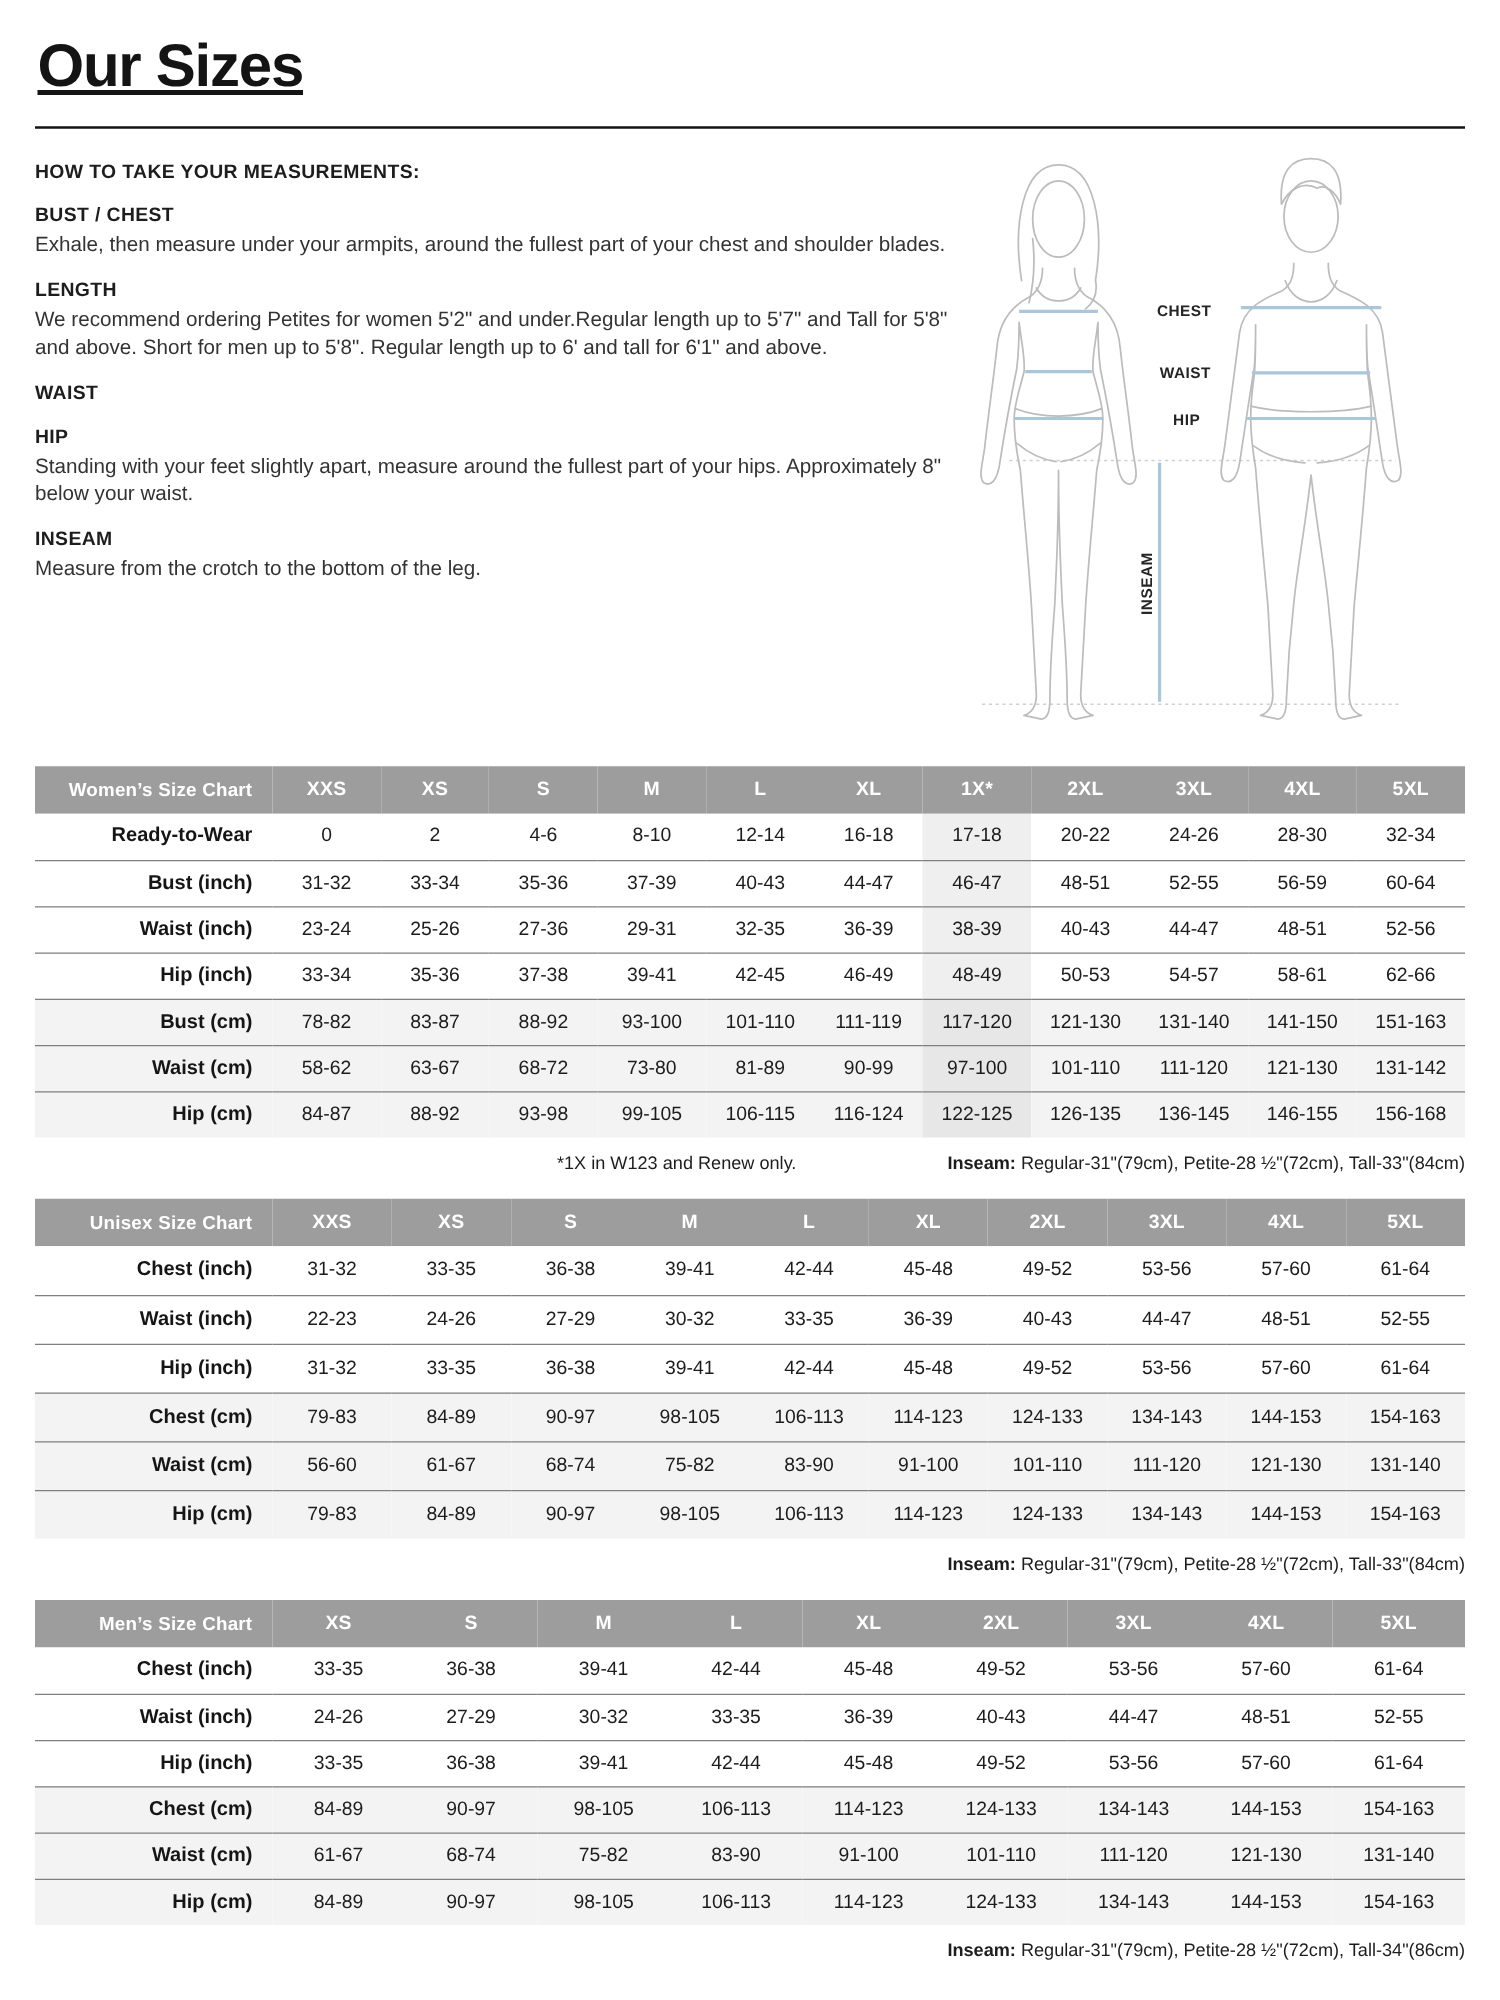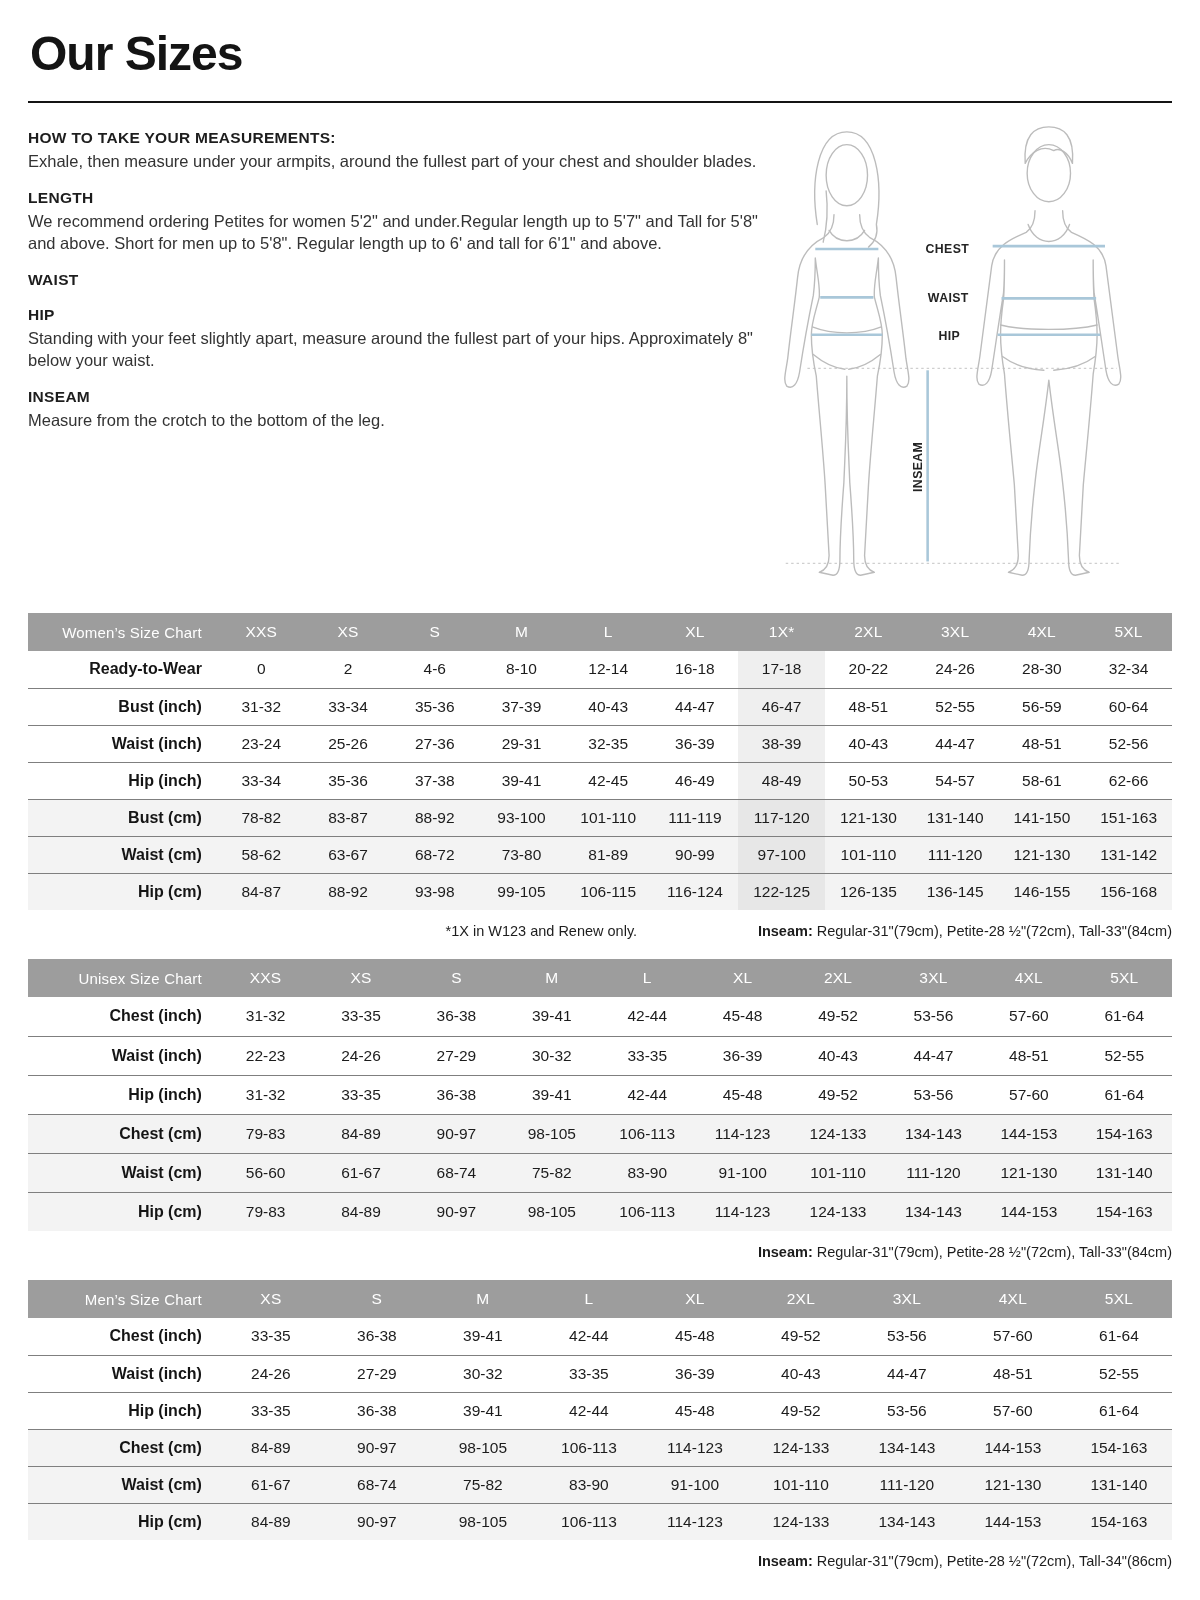--- a/index.html
+++ b/index.html
@@ -5,20 +5,21 @@
   * { box-sizing: border-box; margin: 0; padding: 0; }
   html, body { background: #ffffff; }
   body {
     width: 1200px; min-height: 1600px; margin: 0 auto;
     font-family: "Liberation Sans", sans-serif;
     color: #222; padding: 26px 28px 20px 28px;
   }
   .page-title {
     font-size: 48px; font-weight: 800; letter-spacing: -1px; color: #141414;
     margin-left: 2px;
+    text-decoration: underline;
   }
   .title-rule { border: none; border-top: 2px solid #141414; margin: 20px 0 24px 0; }
 
   .top-area { display: flex; align-items: flex-start; }
   .instructions { width: 740px; padding-right: 10px; }
   .how-to {
     font-size: 15.5px; font-weight: 700; letter-spacing: 0.3px; color: #1d1d1d;
     margin: 2px 0 4px 0;
   }
   .m-section h3 {
@@ -32,21 +33,21 @@
   .fig-line { fill: none; stroke: #bcbcbc; stroke-width: 1.4; stroke-linecap: round; stroke-linejoin: round; }
   .measure-line { stroke: #a9c7d9; stroke-width: 2.6; }
   .dash-line { stroke: #cfcfcf; stroke-width: 1.2; stroke-dasharray: 2.5 3; }
   .diag-label { font-family: "Liberation Sans", sans-serif; font-size: 12.5px; font-weight: 700; fill: #242424; letter-spacing: 0.4px; }
 
   .tables-area { margin-top: 22px; }
   .table-block { margin-bottom: 17px; }
   table.size-table { width: 100%; border-collapse: collapse; table-layout: fixed; }
   table.size-table th.label-col { width: 16.6%; }
   table.size-table thead th {
-    background: #9d9d9d; color: #ffffff; font-size: 15.5px; font-weight: 400;
+    background: #9d9d9d; color: #ffffff; font-size: 15.5px; font-weight: 700;
     height: 38px; text-align: center; letter-spacing: 0.2px;
   }
   table.size-table thead th.label-col { text-align: right; padding-right: 16px; font-size: 15px; }
   table.size-table td {
     font-size: 15.5px; color: #1c1c1c; text-align: center; height: 37px;
     background: #ffffff;
   }
   .t1 table.size-table td { height: 39px; }
   table.size-table tbody tr + tr td { border-top: 1px solid #7f7f7f; }
   table.size-table td.row-label {
@@ -68,20 +69,21 @@
 <body>
 
 <h1 class="page-title">Our Sizes</h1>
 <hr class="title-rule">
 
 <div class="top-area">
   <div class="instructions">
     <h2 class="how-to">HOW TO TAKE YOUR MEASUREMENTS:</h2>
 
     <div class="m-section">
+      <h3>BUST / CHEST</h3>
       <p>Exhale, then measure under your armpits, around the fullest part of your chest and shoulder blades.</p>
     </div>
     <div class="m-section">
       <h3>LENGTH</h3>
       <p>We recommend ordering Petites for women 5'2" and under.Regular length up to 5'7" and Tall for 5'8" and above. Short for men up to 5'8". Regular length up to 6' and tall for 6'1" and above.</p>
     </div>
     <div class="m-section">
       <h3>WAIST</h3>
     </div>
     <div class="m-section">

